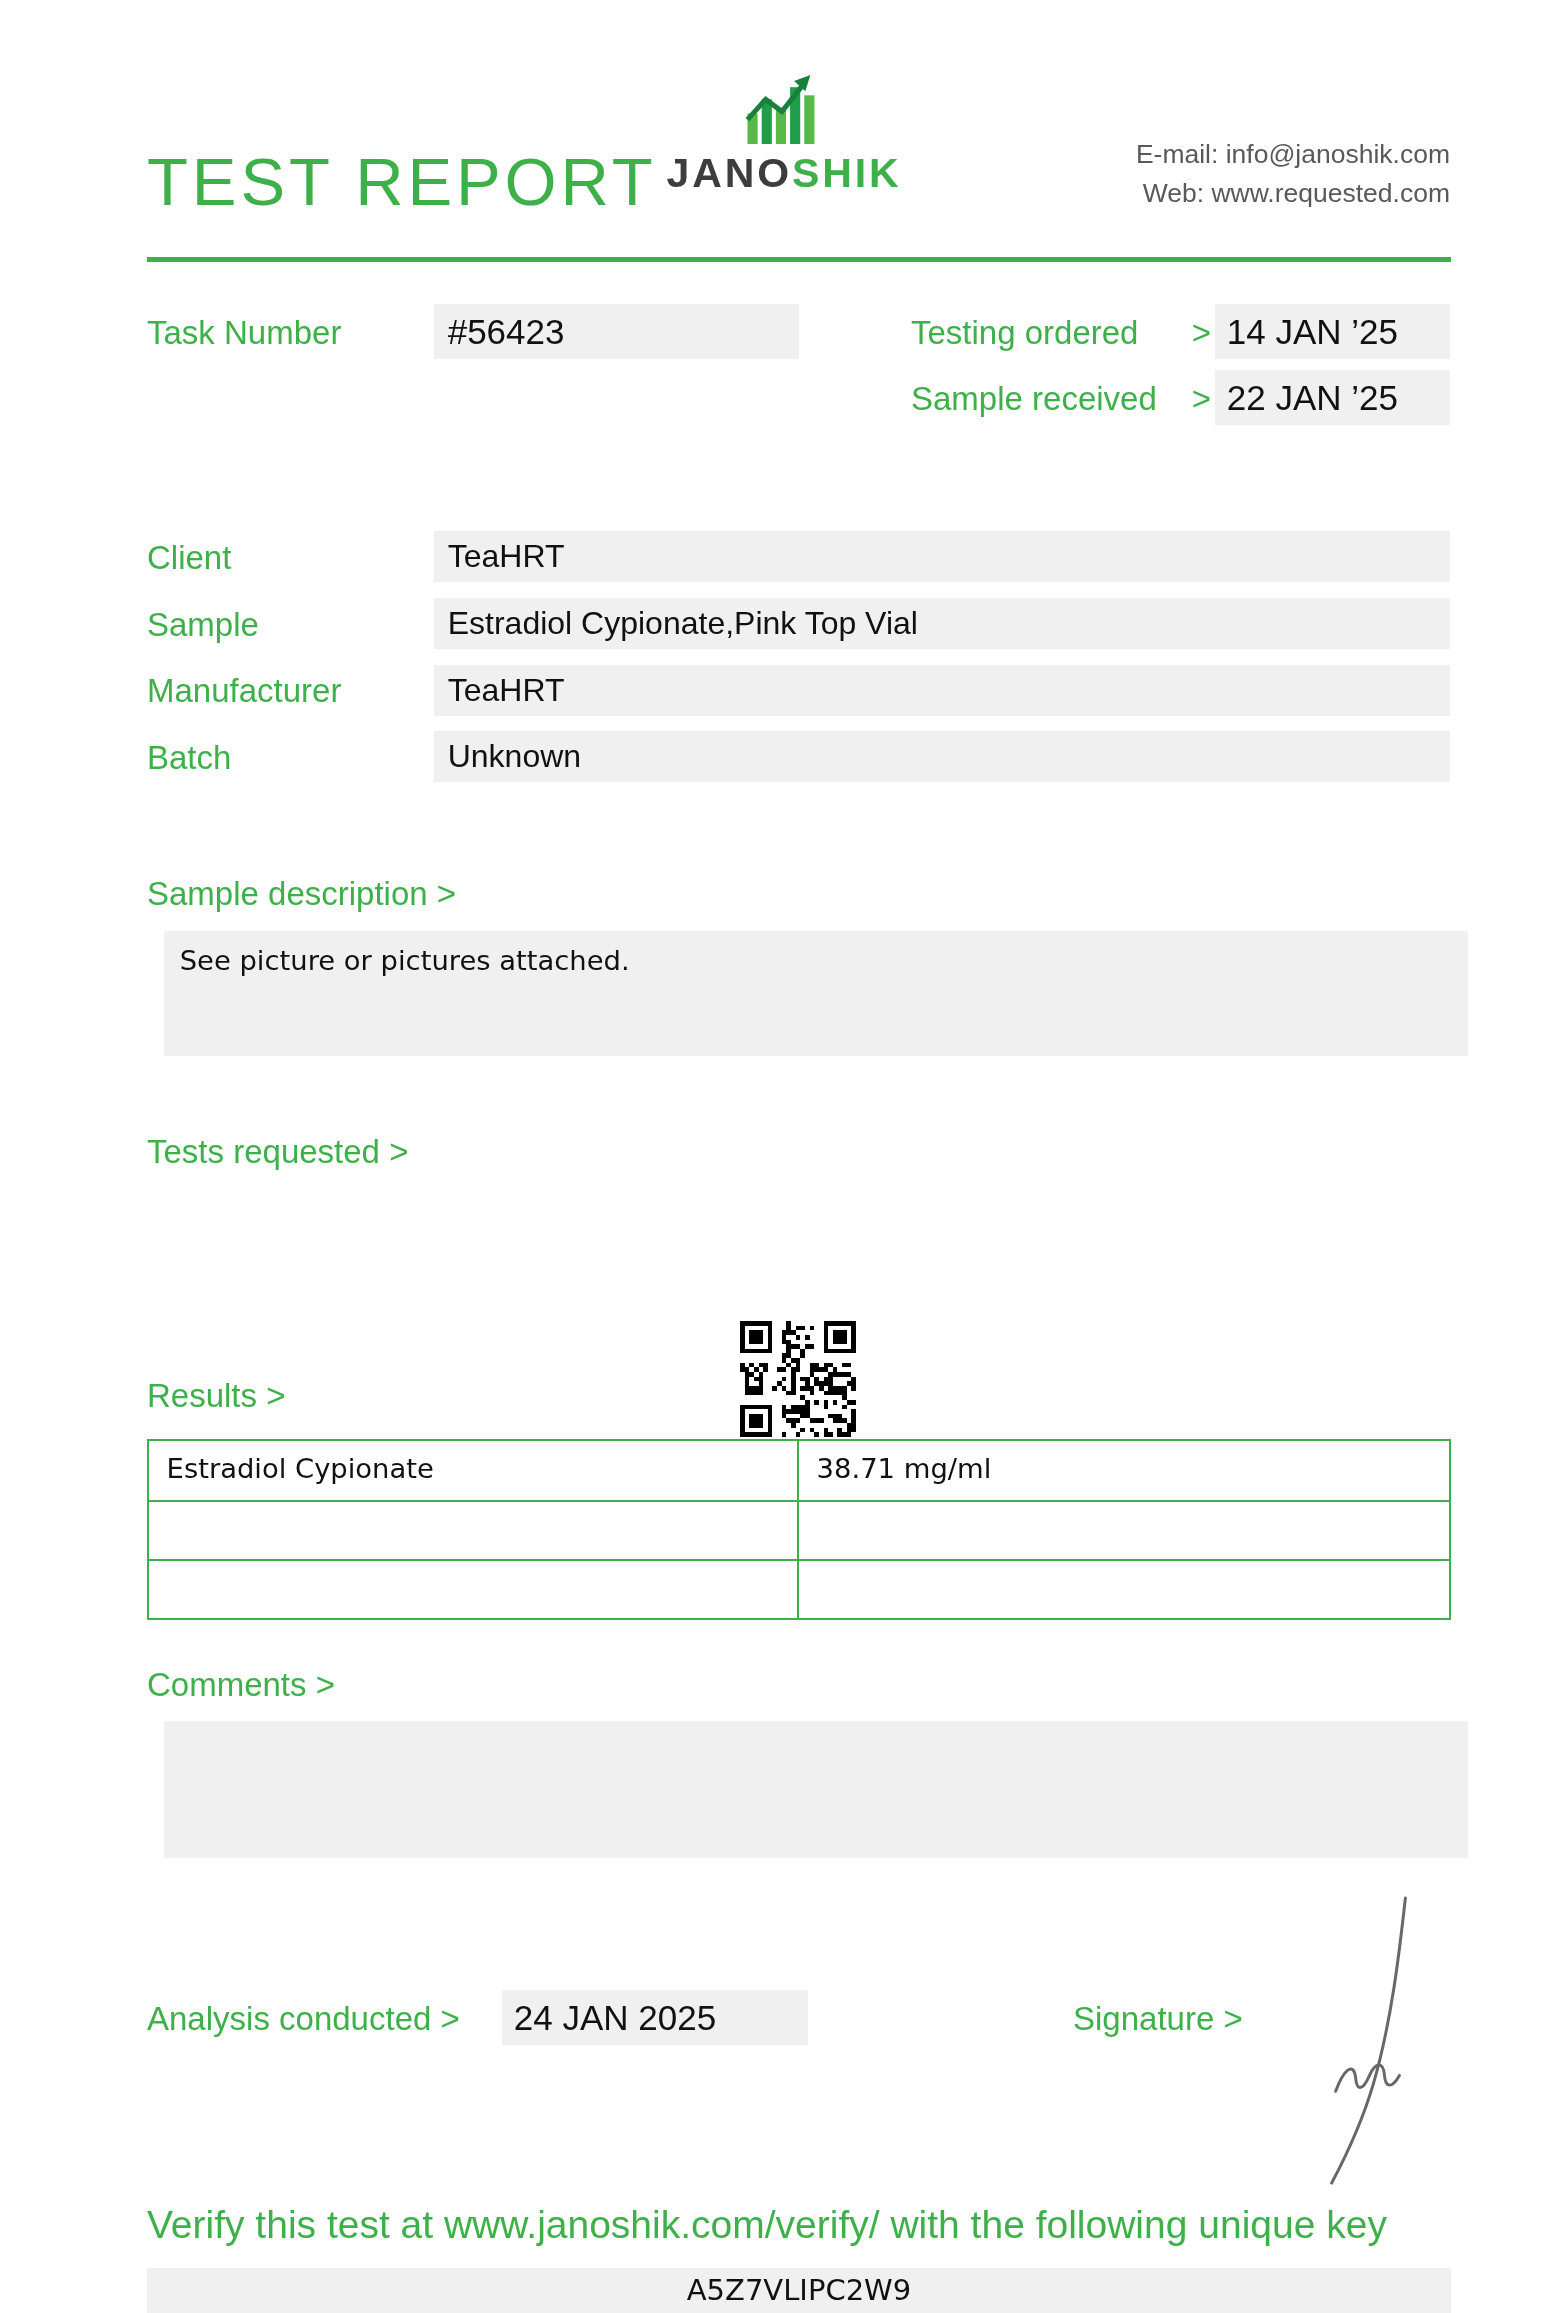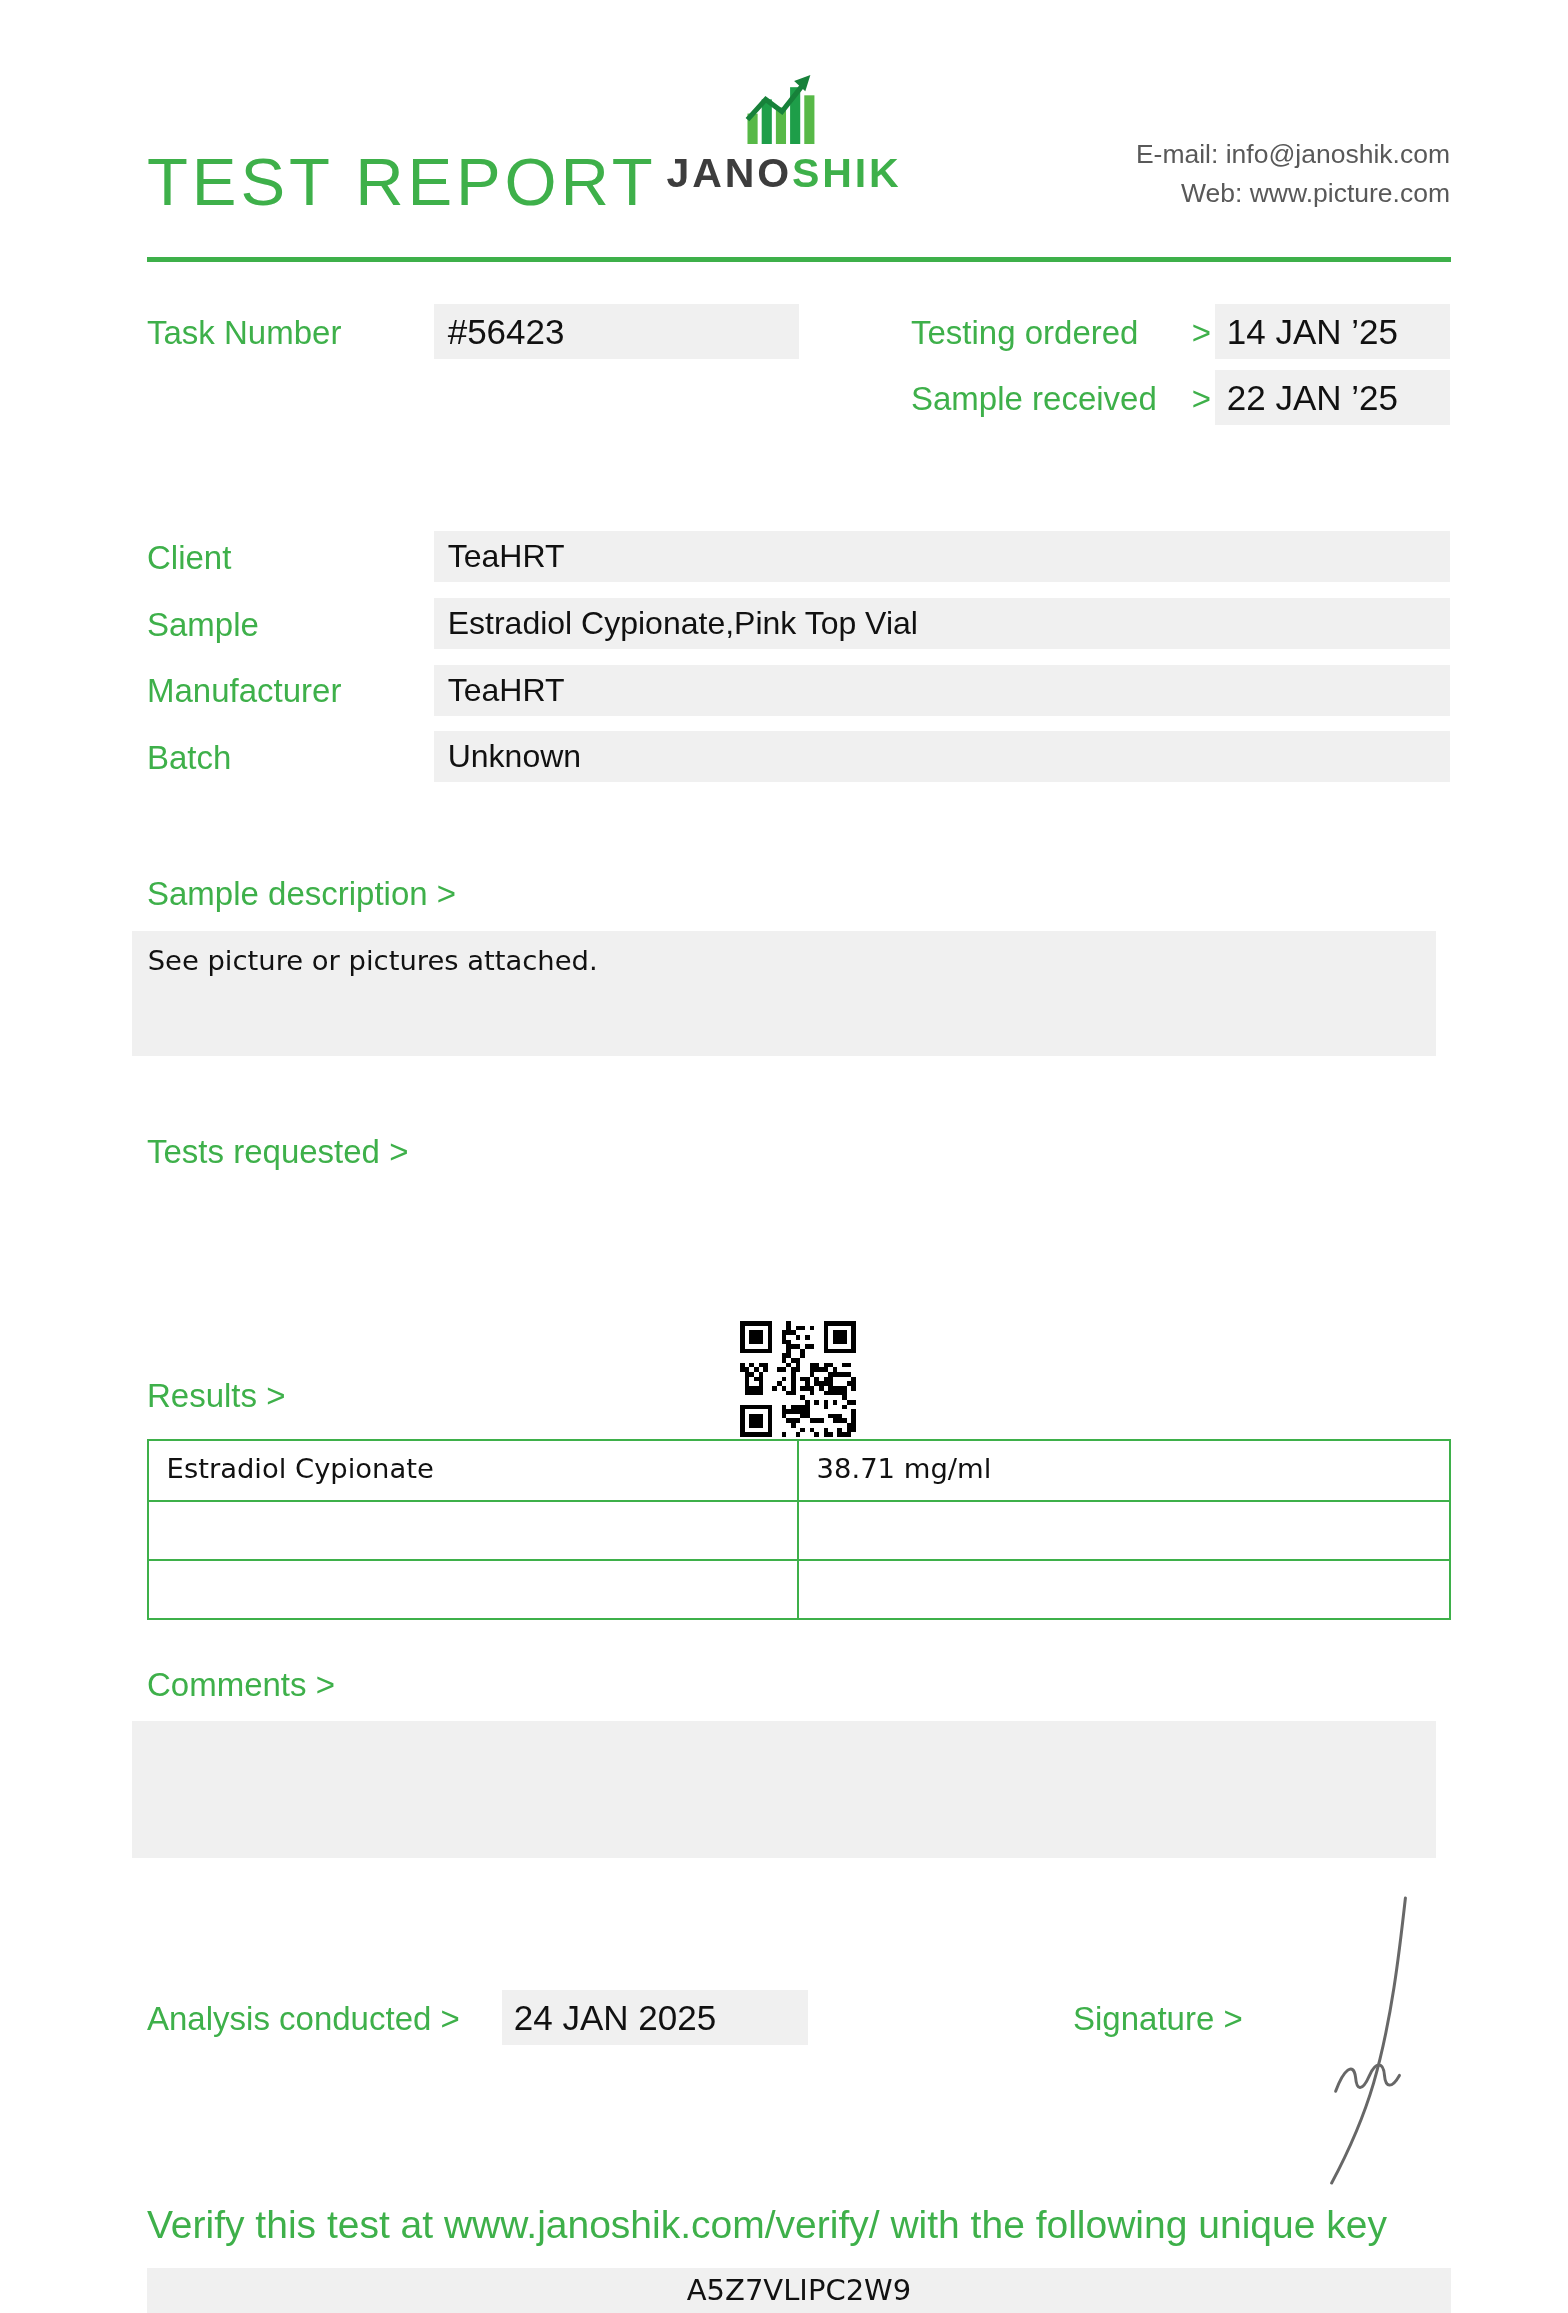--- a/index.html
+++ b/index.html
@@ -34,21 +34,21 @@
   .task-box{left:434px;top:304px;width:365px;height:55px;}
   .task-box .boxtext{line-height:55px;padding-left:13.7px;display:block;}
   .dlabel{left:911px;width:300px;display:flex;justify-content:space-between;}
   .date-box{left:1215px;width:235px;height:55px;}
   .date-box .boxtext{line-height:55px;padding-left:11.8px;display:block;}
   
   .det-label{left:147px;}
   .det-box{left:434px;width:1016px;height:51px;}
   .det-box .dvalue{font-size:32px;color:var(--ink);line-height:51px;padding-left:13.7px;display:block;font-weight:500;}
   
-  .sec-box{left:132px;width:1304px;background:var(--box);}
+  .sec-box{left:164px;width:1304px;background:var(--box);}
   .sec-text{font-size:27.4px;color:var(--ink);padding:13.7px 0 0 15.7px;display:block;font-family:"DejaVu Sans", sans-serif;}
   
   .rtable{left:147px;top:1439px;width:1304px;border:2.9px solid var(--green);}
   .rrow{display:flex;height:59px;}
   .rrow + .rrow{border-top:2.9px solid var(--green);}
   .rcell1{width:650px;border-right:2.9px solid var(--green);}
   .rcell{font-size:27.4px;color:var(--ink);line-height:56px;padding-left:17.6px;font-family:"DejaVu Sans", sans-serif;overflow:hidden;}
   .rcell2{flex:1;}
   
   .qr{left:740px;top:1321px;width:116px;height:116px;}
@@ -82,21 +82,21 @@
         <polygon points="66,2 50,8 61,18" fill="#17813a"></polygon>
       </svg>
     </span>
     <div class="logo-text">
       <span class="logo-jano">JANO</span><span class="logo-shik">SHIK</span>
     </div>
   </div>
 
   <div class="abs contact">
     <div>E-mail: info@janoshik.com</div>
-    <div>Web: www.picture.com</div>
+    <div>Web: www.requested.com</div>
   </div>
 
   <div class="abs rule"></div>
 
   <div class="abs glabel task-label">Task Number</div>
   <div class="abs gbox task-box">
     <span class="boxtext">#56423</span>
   </div>
 
   <div class="abs glabel dlabel" style="top:314px;">

